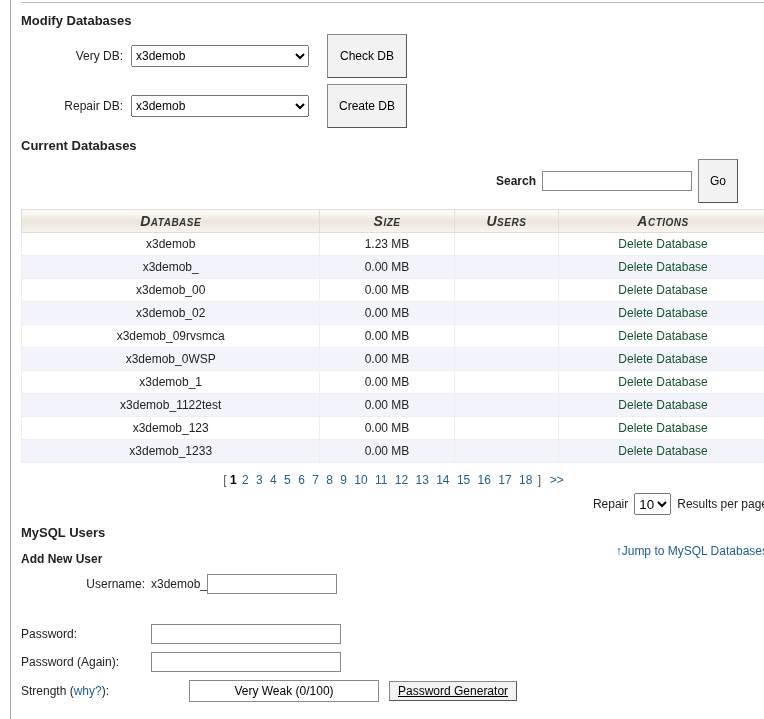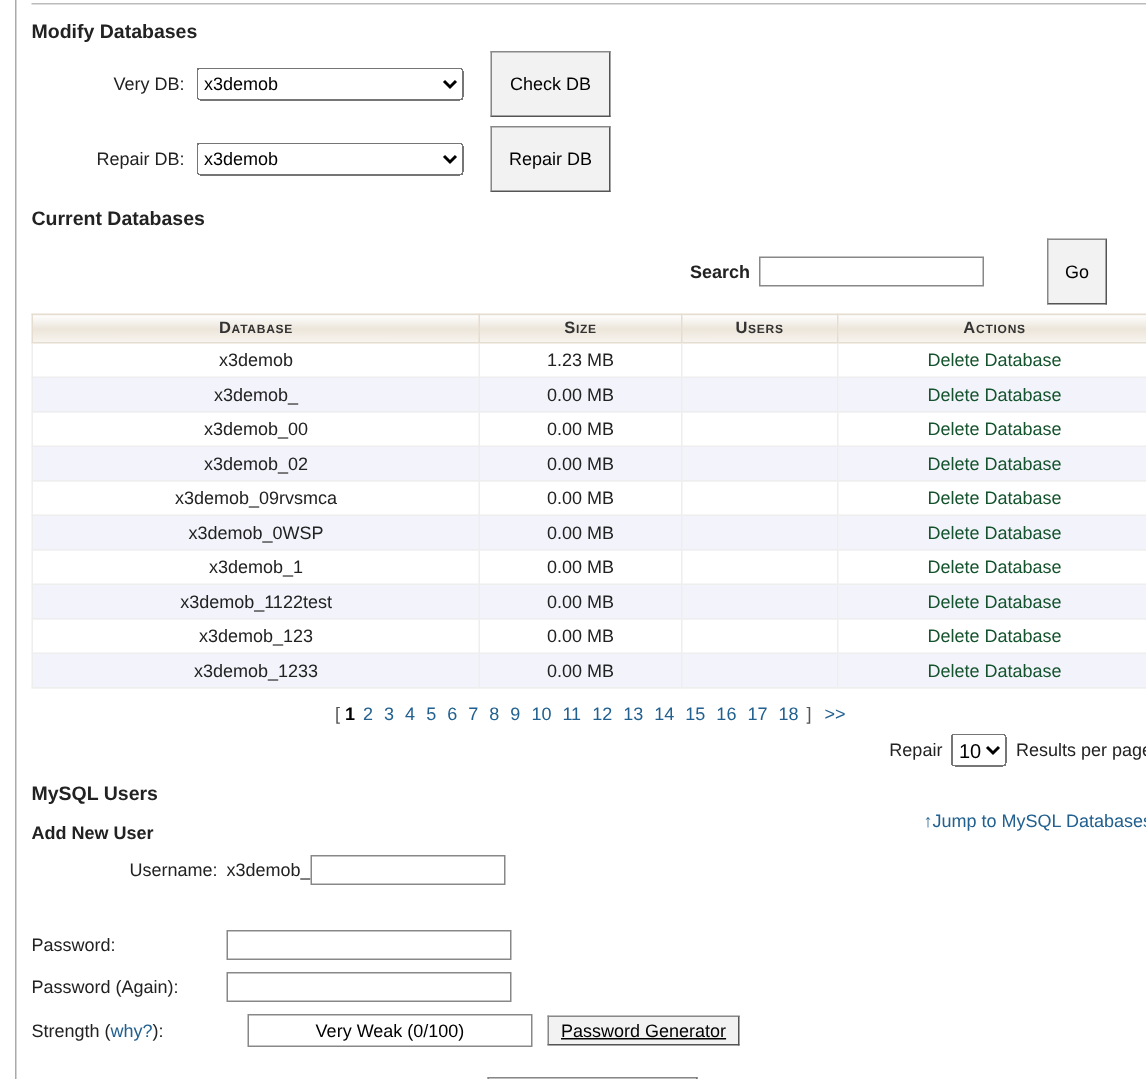--- a/index.html
+++ b/index.html
@@ -35,23 +35,24 @@
   table.dbs {
     width: 100%;
     border-collapse: collapse;
     margin: 0 0 8px;
   }
   table.dbs th {
     background: linear-gradient(#fdfdfd, #ece5da 50%, #f8f5f0);
     border:1px solid #e5ddd0;
     font-variant: small-caps;
     letter-spacing: 0.5px;
-    font-size: 11px;
+    font-size: 14px;
     padding: 3px 6px;
     color:#333;
+    font-style:italic;
   }
   table.dbs td {
     border:1px solid #eee;
     padding: 4px 6px;
     text-align:center;
     font-size:12px;
   }
   table.dbs tr:nth-child(even) td { background:#f3f4fb; }
   a.link { color:#14532d; text-decoration:none; cursor:pointer;}
   .pager { text-align:center; margin:10px 0 6px; color:#555; }
@@ -62,21 +63,21 @@
   .jump-row { display:flex; justify-content:flex-end; margin: 4px 0 12px; }
   .jump-row a { color:#22608f; text-decoration:none; }
   .username-row { display:flex; align-items:center; margin:8px 0; }
   .username-row .lbl { width:130px; text-align:right; padding-right:6px;}
   .pw-rows .lbl { width:130px; text-align:left; padding-right:6px; }
   .pw-rows .row { display:flex; align-items:center; margin:8px 0; }
   input.txt { height:20px; font-size:12px; padding:1px 3px; border:1px solid #888; }
   input.txt.wide { width:190px; }
   .strength-input {
     width:190px; height:22px; text-align:center; font-size:12px;
-    border:1px solid #888; background:#fff;
+    border:1px solid #888; background:#fff;margin-left:24px;
   }
   .why { color:#22608f; cursor:pointer; }
   .create-row { text-align:center; margin:20px 0; }
   hr.top { border:none; border-top:1px solid #bbb; margin:0 0 4px; }
 </style>
 </head>
 <body>
 <div class="page">
 
 <hr class="top">
@@ -91,29 +92,29 @@
   <span style="width:18px;"></span>
   <button class="std">Check DB</button>
 </div>
 
 <div class="form-row">
   <label>Repair DB:</label>
   <select class="db-select">
     <option>x3demob</option>
   </select>
   <span style="width:18px;"></span>
-  <button class="std">Repair DB</button>
+  <button class="std">Create DB</button>
 </div>
 
 <h3>Current Databases</h3>
 
 <div class="search-row">
   <span style="font-weight:bold;">Search</span>
   <input type="text" class="txt" style="width: 150px;">
-  <button class="std" style="min-width:40px;margin-left:36px;">Go</button>
+  <button class="std" style="min-width:40px;">Go</button>
 </div>
 
 <table class="dbs">
   <thead>
     <tr>
       <th style="width:40%;">Database</th>
       <th style="width:18%;">Size</th>
       <th style="width:14%;">Users</th>
       <th>Actions</th>
     </tr>

